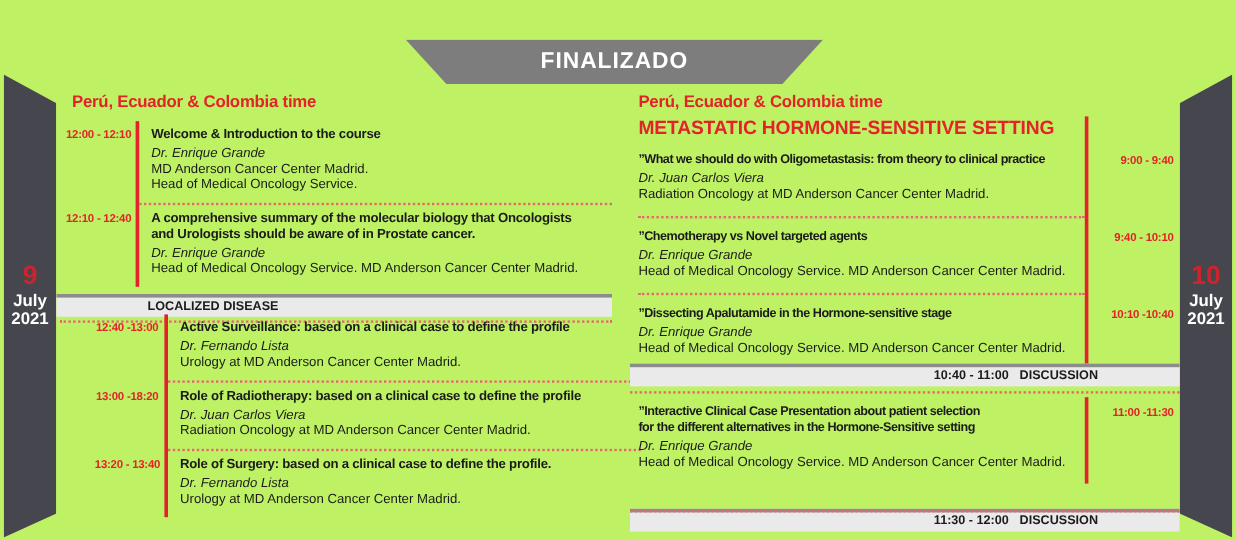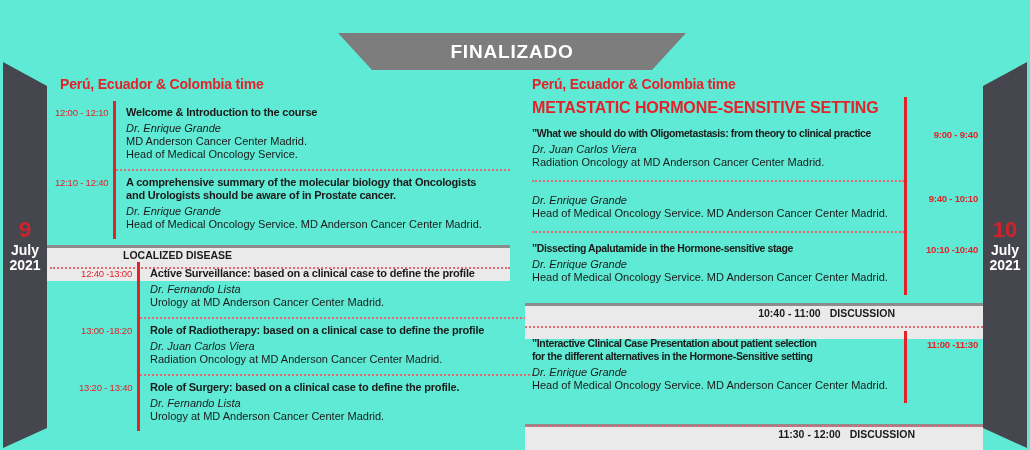--- a/index.html
+++ b/index.html
@@ -8,21 +8,21 @@
     --dark-panel:#46464e;
     --banner-gray:#7d7d7d;
     --bar-fill:#eaeaea;
     --bar-border:#8c8c8c;
     --text:#1b1b1b;
     --dotted:#e56a6e;
   }
   *{margin:0;padding:0;box-sizing:border-box;}
   html,body{background:#ffffff;}
   .page{
-    position:relative;width:1030px;height:450px;background:#5eead4;overflow:hidden;
+    position:relative;width:1030px;height:450px;background:#bef264;overflow:hidden;
     font-family:"Liberation Sans","DejaVu Sans",sans-serif;color:var(--text);
   }
   
   .top-banner{
     position:absolute;left:338px;top:33px;width:348px;height:37px;
     background:var(--banner-gray);
     clip-path:polygon(0 0,100% 0,calc(100% - 34px) 100%,34px 100%);
     display:flex;align-items:center;justify-content:center;
   }
   .top-banner span{color:#ffffff;font-weight:bold;font-size:19px;letter-spacing:.8px;}
@@ -50,35 +50,35 @@
   .r-block .session{padding:9px 0 11px 0;}
   .r-block .session + .session{border-top:2px dotted var(--dotted);}
   .blockA .s-first{padding-top:30px;}
   .blockB .session{padding-top:6px;}
   .s-title{font-weight:bold;font-size:11px;letter-spacing:-.2px;white-space:nowrap;line-height:13px;}
   .r-block .s-title{font-size:10.5px;letter-spacing:-.4px;}
   .s-speaker{font-style:italic;margin-top:3px;}
   .s-aff{}
   .time-l{
     position:absolute;left:-61px;top:5px;width:53px;text-align:right;
-    color:var(--accent-red);font-weight:normal;font-size:9.5px;letter-spacing:-.2px;white-space:nowrap;
+    color:var(--accent-red);font-weight:bold;font-size:9.5px;letter-spacing:-.2px;white-space:nowrap;
   }
   .time-r{
     position:absolute;left:calc(100% + 12px);top:10px;width:62px;text-align:right;
     color:var(--accent-red);font-weight:bold;font-size:9.5px;letter-spacing:-.2px;white-space:nowrap;
   }
   .blockA .s-first .time-r{top:31px;}
   .blockB .time-r{top:7px;}
   
   .gray-bar{
-    position:absolute;height:36px;background:var(--bar-fill);border-top:3px solid var(--bar-border);
+    position:absolute;height:19px;background:var(--bar-fill);border-top:3px solid var(--bar-border);
     font-weight:bold;font-size:10.5px;line-height:15px;color:var(--text);
   }
   .bar-localized{left:47px;top:245px;width:463px;padding-left:76px;}
-  .bar-d1{left:525px;top:303px;width:458px;text-align:right;padding-right:88px;}
+  .bar-d1{left:525px;top:303px;width:458px;text-align:right;padding-right:68px;}
   .bar-d2{left:525px;top:424px;width:458px;text-align:right;padding-right:68px;}
   .gray-bar .d-label{margin-left:9px;}
   .dotted-line{position:absolute;border-top:2px dotted var(--dotted);height:0;}
   .dot-localized{left:50px;top:267px;width:460px;}
   .dot-d1{left:525px;top:326px;width:458px;}
   .dot-d2{left:525px;top:425px;width:458px;}
 </style>
 </head>
 <body>
 
@@ -154,20 +154,21 @@
 
   <div class="r-block blockA">
     <div class="session s-first">
       <span class="time-r">9:00 - 9:40</span>
       <div class="s-title">”What we should do with Oligometastasis: from theory to clinical practice</div>
       <div class="s-speaker">Dr. Juan Carlos Viera</div>
       <div class="s-aff">Radiation Oncology at MD Anderson Cancer Center Madrid.</div>
     </div>
     <div class="session">
       <span class="time-r">9:40 - 10:10</span>
+      <div class="s-title">”Chemotherapy vs Novel targeted agents</div>
       <div class="s-speaker">Dr. Enrique Grande</div>
       <div class="s-aff">Head of Medical Oncology Service. MD Anderson Cancer Center Madrid.</div>
     </div>
     <div class="session">
       <span class="time-r">10:10 -10:40</span>
       <div class="s-title">”Dissecting Apalutamide in the Hormone-sensitive stage</div>
       <div class="s-speaker">Dr. Enrique Grande</div>
       <div class="s-aff">Head of Medical Oncology Service. MD Anderson Cancer Center Madrid.</div>
     </div>
   </div>

